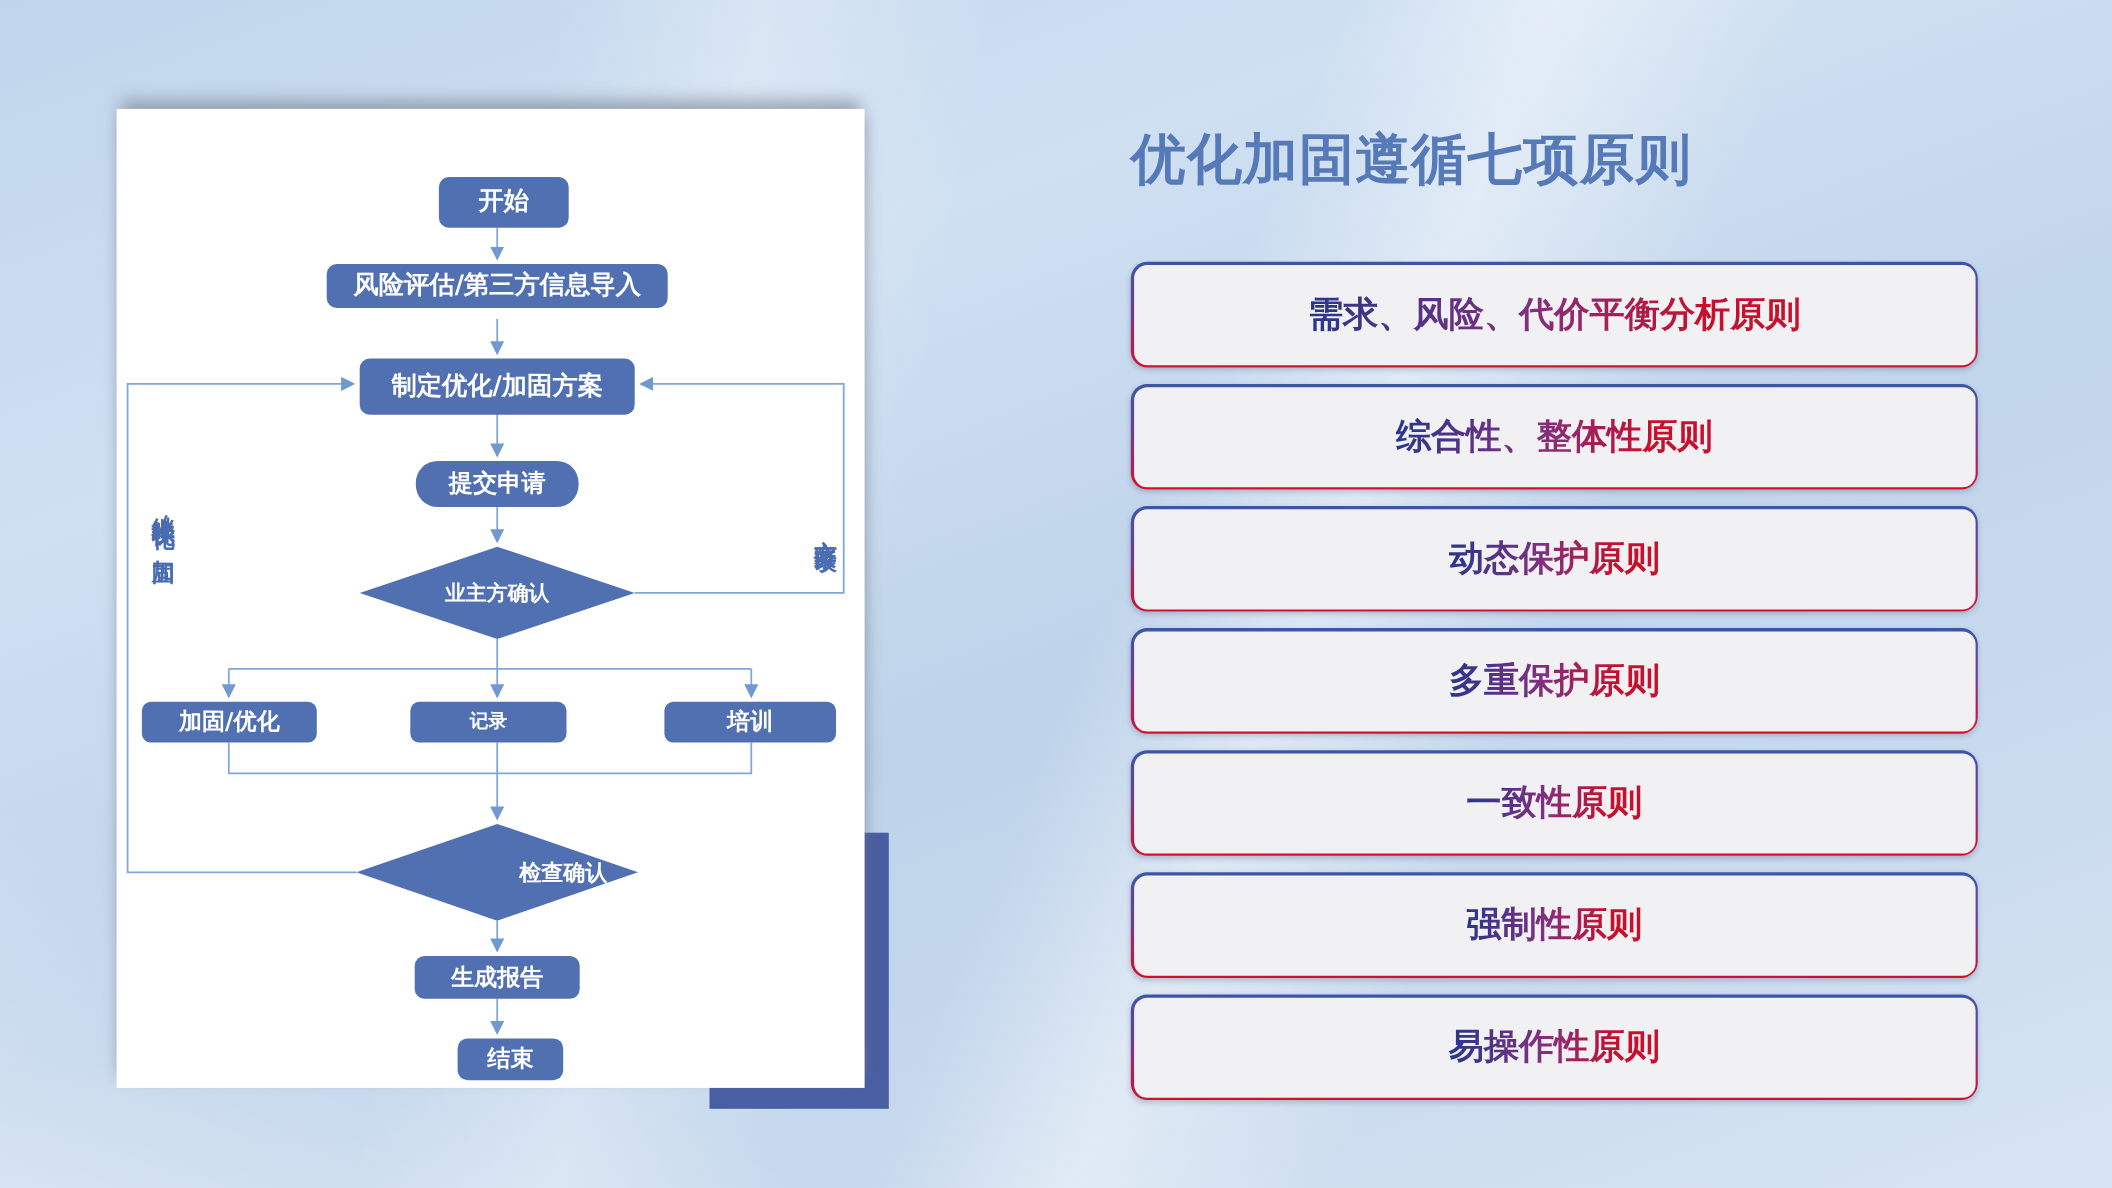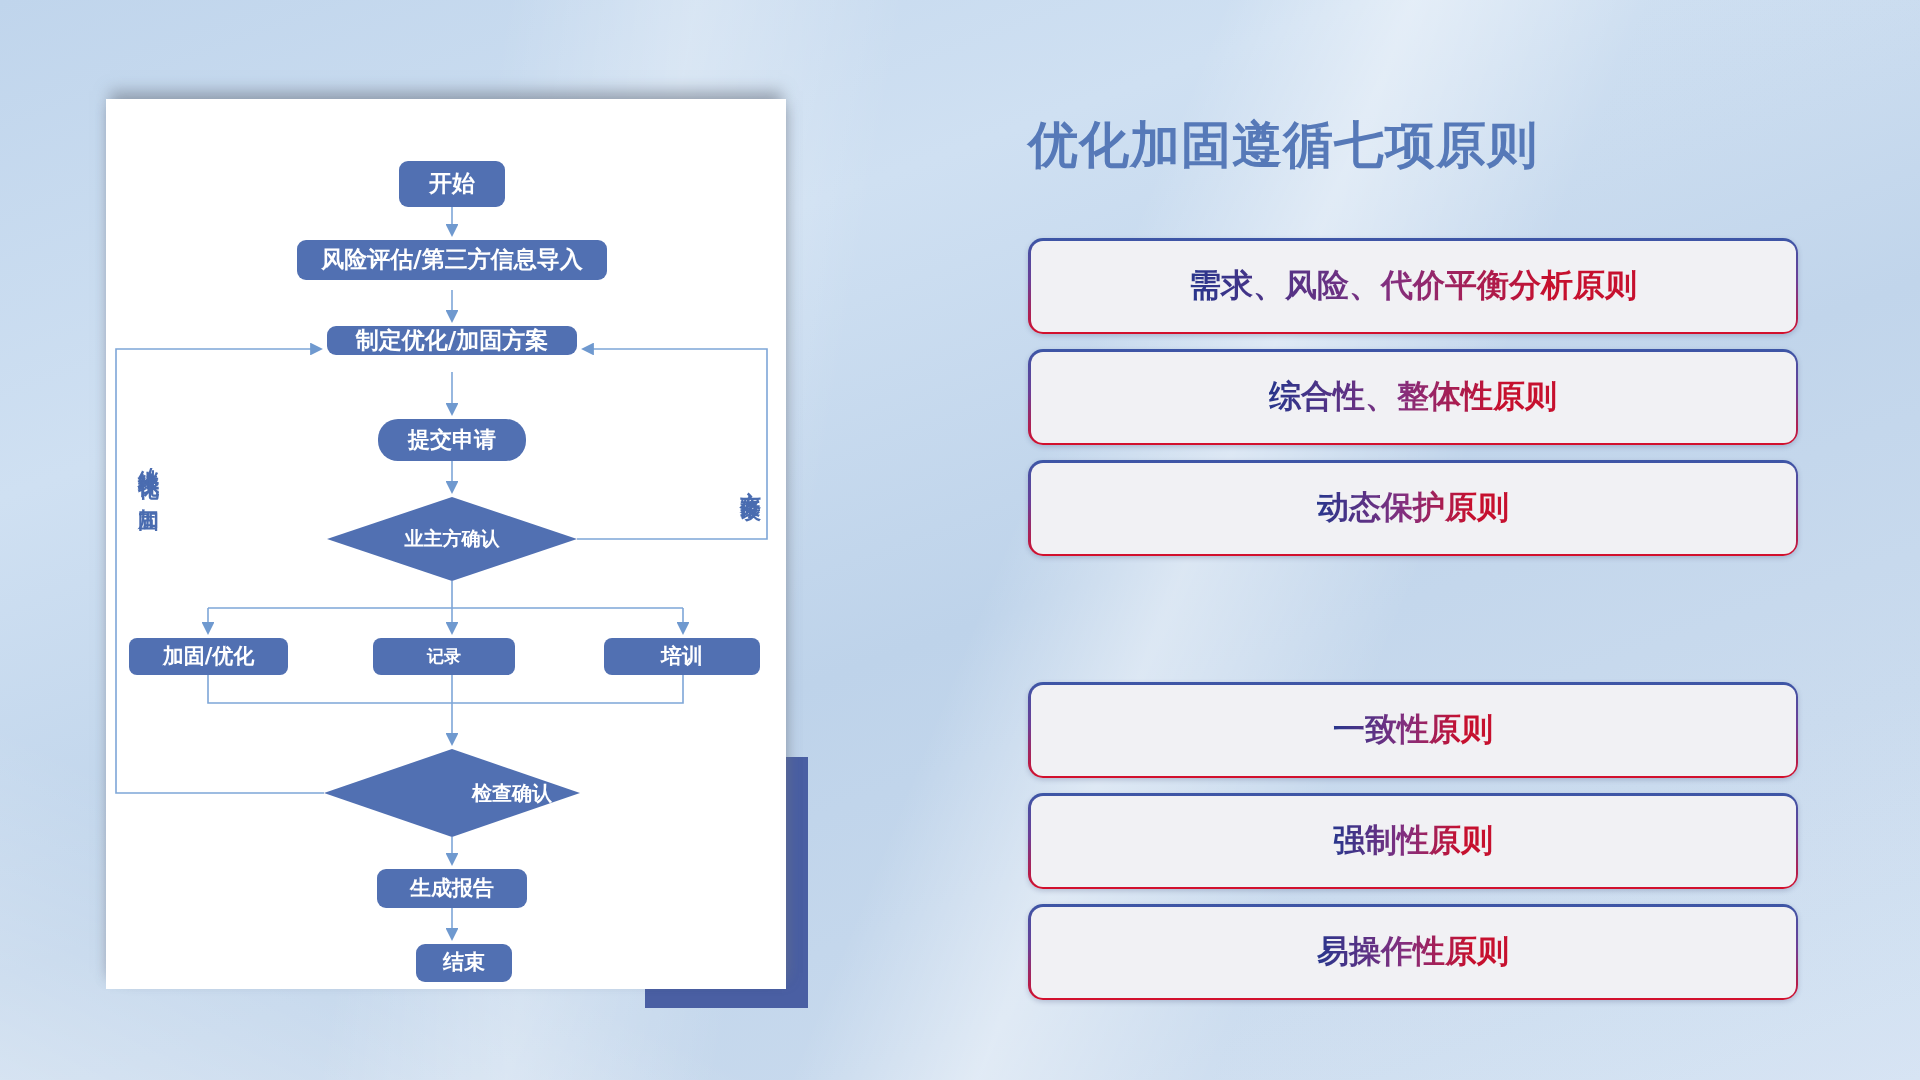--- a/index.html
+++ b/index.html
@@ -101,27 +101,27 @@
 
         <path d="M471 440 H661 V250 H477" marker-end="url(#arr)"></path>
 
         <path d="M218 694 H10 V250 H215" marker-end="url(#arr)"></path>
       </g>
 
       <polygon points="221,440 346,398 471,440 346,482" fill="#5170b2"></polygon>
       <polygon points="218,694 346,650 474,694 346,738" fill="#5170b2"></polygon>
     </svg>
 
-    <div class="fnode" style="left:293px;top:62px;width:106px;height:46px;font-size:23px;">
+    <div class="fnode" style="left:293px;top:62px;width:118px;height:46px;font-size:23px;">
       <span>开始</span>
     </div>
     <div class="fnode" style="left:191px;top:141px;width:310px;height:40px;font-size:23px;">
       <span>风险评估/第三方信息导入</span>
     </div>
-    <div class="fnode" style="left:221px;top:227px;width:250px;height:29px;font-size:23px;">
+    <div class="fnode" style="left:221px;top:227px;width:250px;height:51px;font-size:23px;">
       <span>制定优化/加固方案</span>
     </div>
     <div class="fnode" style="left:272px;top:320px;width:148px;height:42px;font-size:22px;border-radius:20px;">
       <span>提交申请</span>
     </div>
     <div class="fnode small" style="left:23px;top:539px;width:159px;height:37px;font-size:21px;">
       <span>加固/优化</span>
     </div>
     <div class="fnode small" style="left:267px;top:539px;width:142px;height:37px;font-size:17px;text-align:center;">
       <span>记录</span>
@@ -161,20 +161,25 @@
   <div class="principle" style="top:349px;">
     <div class="inner">
       <span class="txt">综合性、整体性原则</span>
     </div>
   </div>
   <div class="principle" style="top:460px;">
     <div class="inner">
       <span class="txt">动态保护原则</span>
     </div>
   </div>
+  <div class="principle" style="top:571px;">
+    <div class="inner">
+      <span class="txt">多重保护原则</span>
+    </div>
+  </div>
   <div class="principle" style="top:682px;">
     <div class="inner">
       <span class="txt">一致性原则</span>
     </div>
   </div>
   <div class="principle" style="top:793px;">
     <div class="inner">
       <span class="txt">强制性原则</span>
     </div>
   </div>

